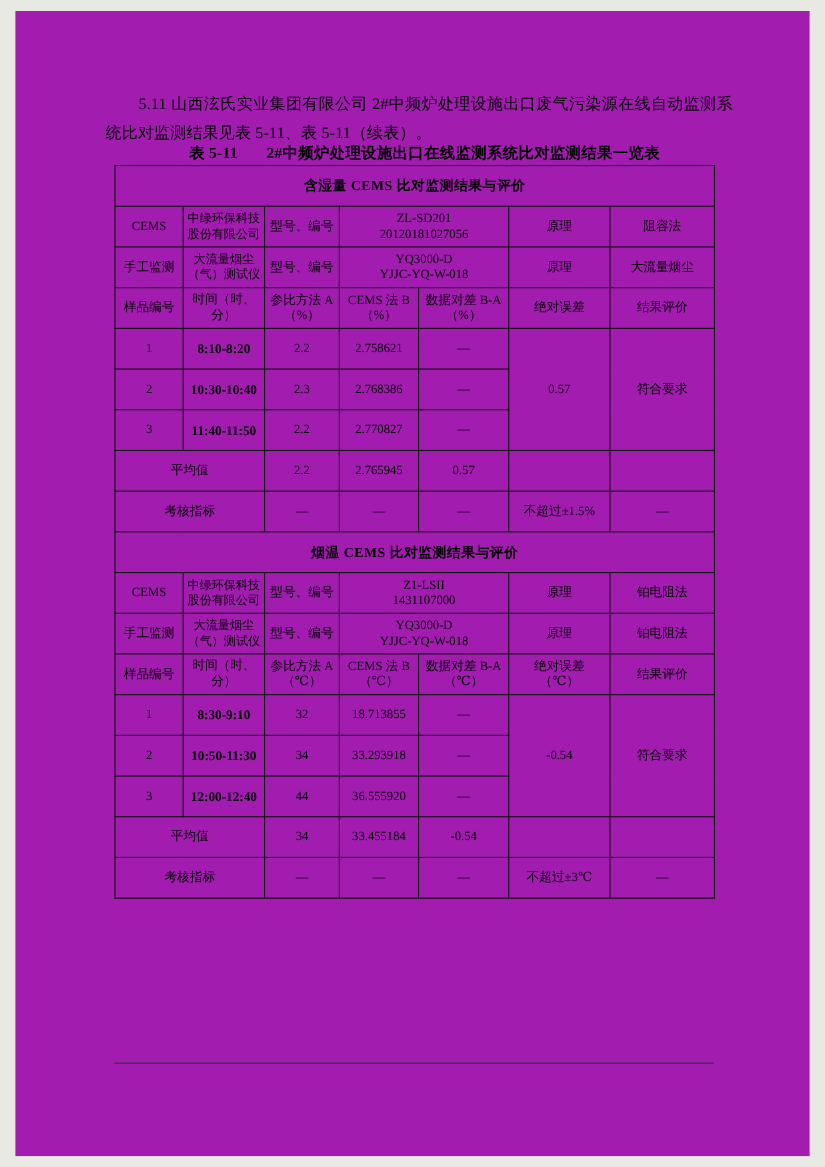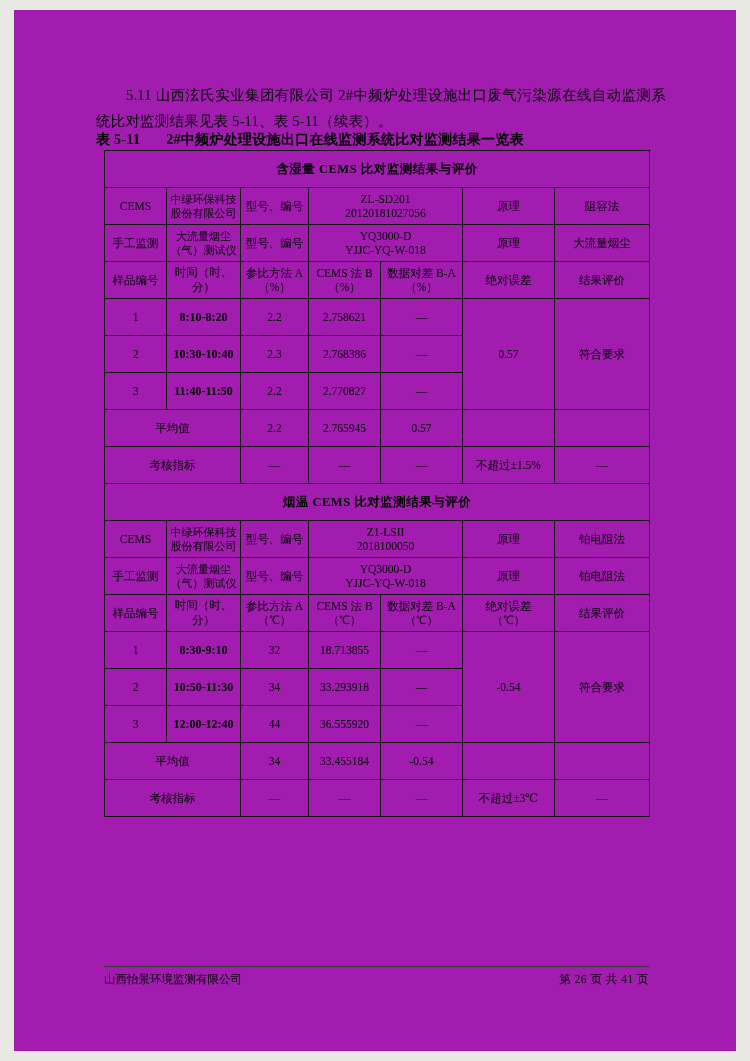--- a/index.html
+++ b/index.html
@@ -31,20 +31,21 @@
     letter-spacing: 0.2px;
   }
   .intro .indent { display: inline-block; width: 30px; }
   .table-caption {
     position: absolute;
     left: 96px;
     top: 131px;
     width: 580px;
     font-size: 14px;
     font-weight: bold;
+    text-align: center;
     letter-spacing: 0.3px;
   }
   .table-caption .gap { display: inline-block; width: 26px; }
   table.main {
     position: absolute;
     left: 104px;
     top: 150px;
     width: 545px;
     border-collapse: collapse;
     table-layout: fixed;
@@ -67,21 +68,21 @@
   }
   td.mono-bold {
     font-family: "Liberation Serif", serif;
     font-weight: bold;
     font-size: 12px;
     margin-top: 21px;
   }
   td.tall { height: 44px; }
   td.row-norm { height: 36px; }
   td.small { font-size: 11px; }
-  .two-line { display: block; line-height: 14px; font-family: Liberation Serif, serif; }
+  .two-line { display: block; line-height: 14px; }
   .footer-line {
     position: absolute;
     left: 104px;
     top: 966px;
     width: 545px;
     border-top: 1px solid #333;
   }
   .footer {
     position: absolute;
     left: 104px;
@@ -220,21 +221,21 @@
       </tr>
       <tr>
         <td class="tall">CEMS</td>
         <td class="tall small">
             <span class="two-line">中绿环保科技</span>
             <span class="two-line">股份有限公司</span>
           </td>
         <td class="tall">型号、编号</td>
         <td class="tall" colspan="2">
             <span class="two-line">Z1-LSII</span>
-            <span class="two-line">2018100050</span>
+            <span class="two-line">1431107000</span>
           </td>
         <td class="tall">原理</td>
         <td class="tall">铂电阻法</td>
       </tr>
       <tr>
         <td class="tall">手工监测</td>
         <td class="tall small">
             <span class="two-line">大流量烟尘</span>
             <span class="two-line">（气）测试仪</span>
           </td>
@@ -303,17 +304,13 @@
         <td class="row-norm">—</td>
         <td class="row-norm">—</td>
         <td class="row-norm">—</td>
         <td class="row-norm">不超过±3℃</td>
         <td class="row-norm">—</td>
       </tr>
     </tbody>
   </table>
 
   <div class="footer-line"></div>
-  <div class="footer">
-    <span class="left">山西怡景环境监测有限公司</span>
-    <span class="right">第 26 页 共 41 页</span>
-  </div>
 </div>
 
 </body></html>

